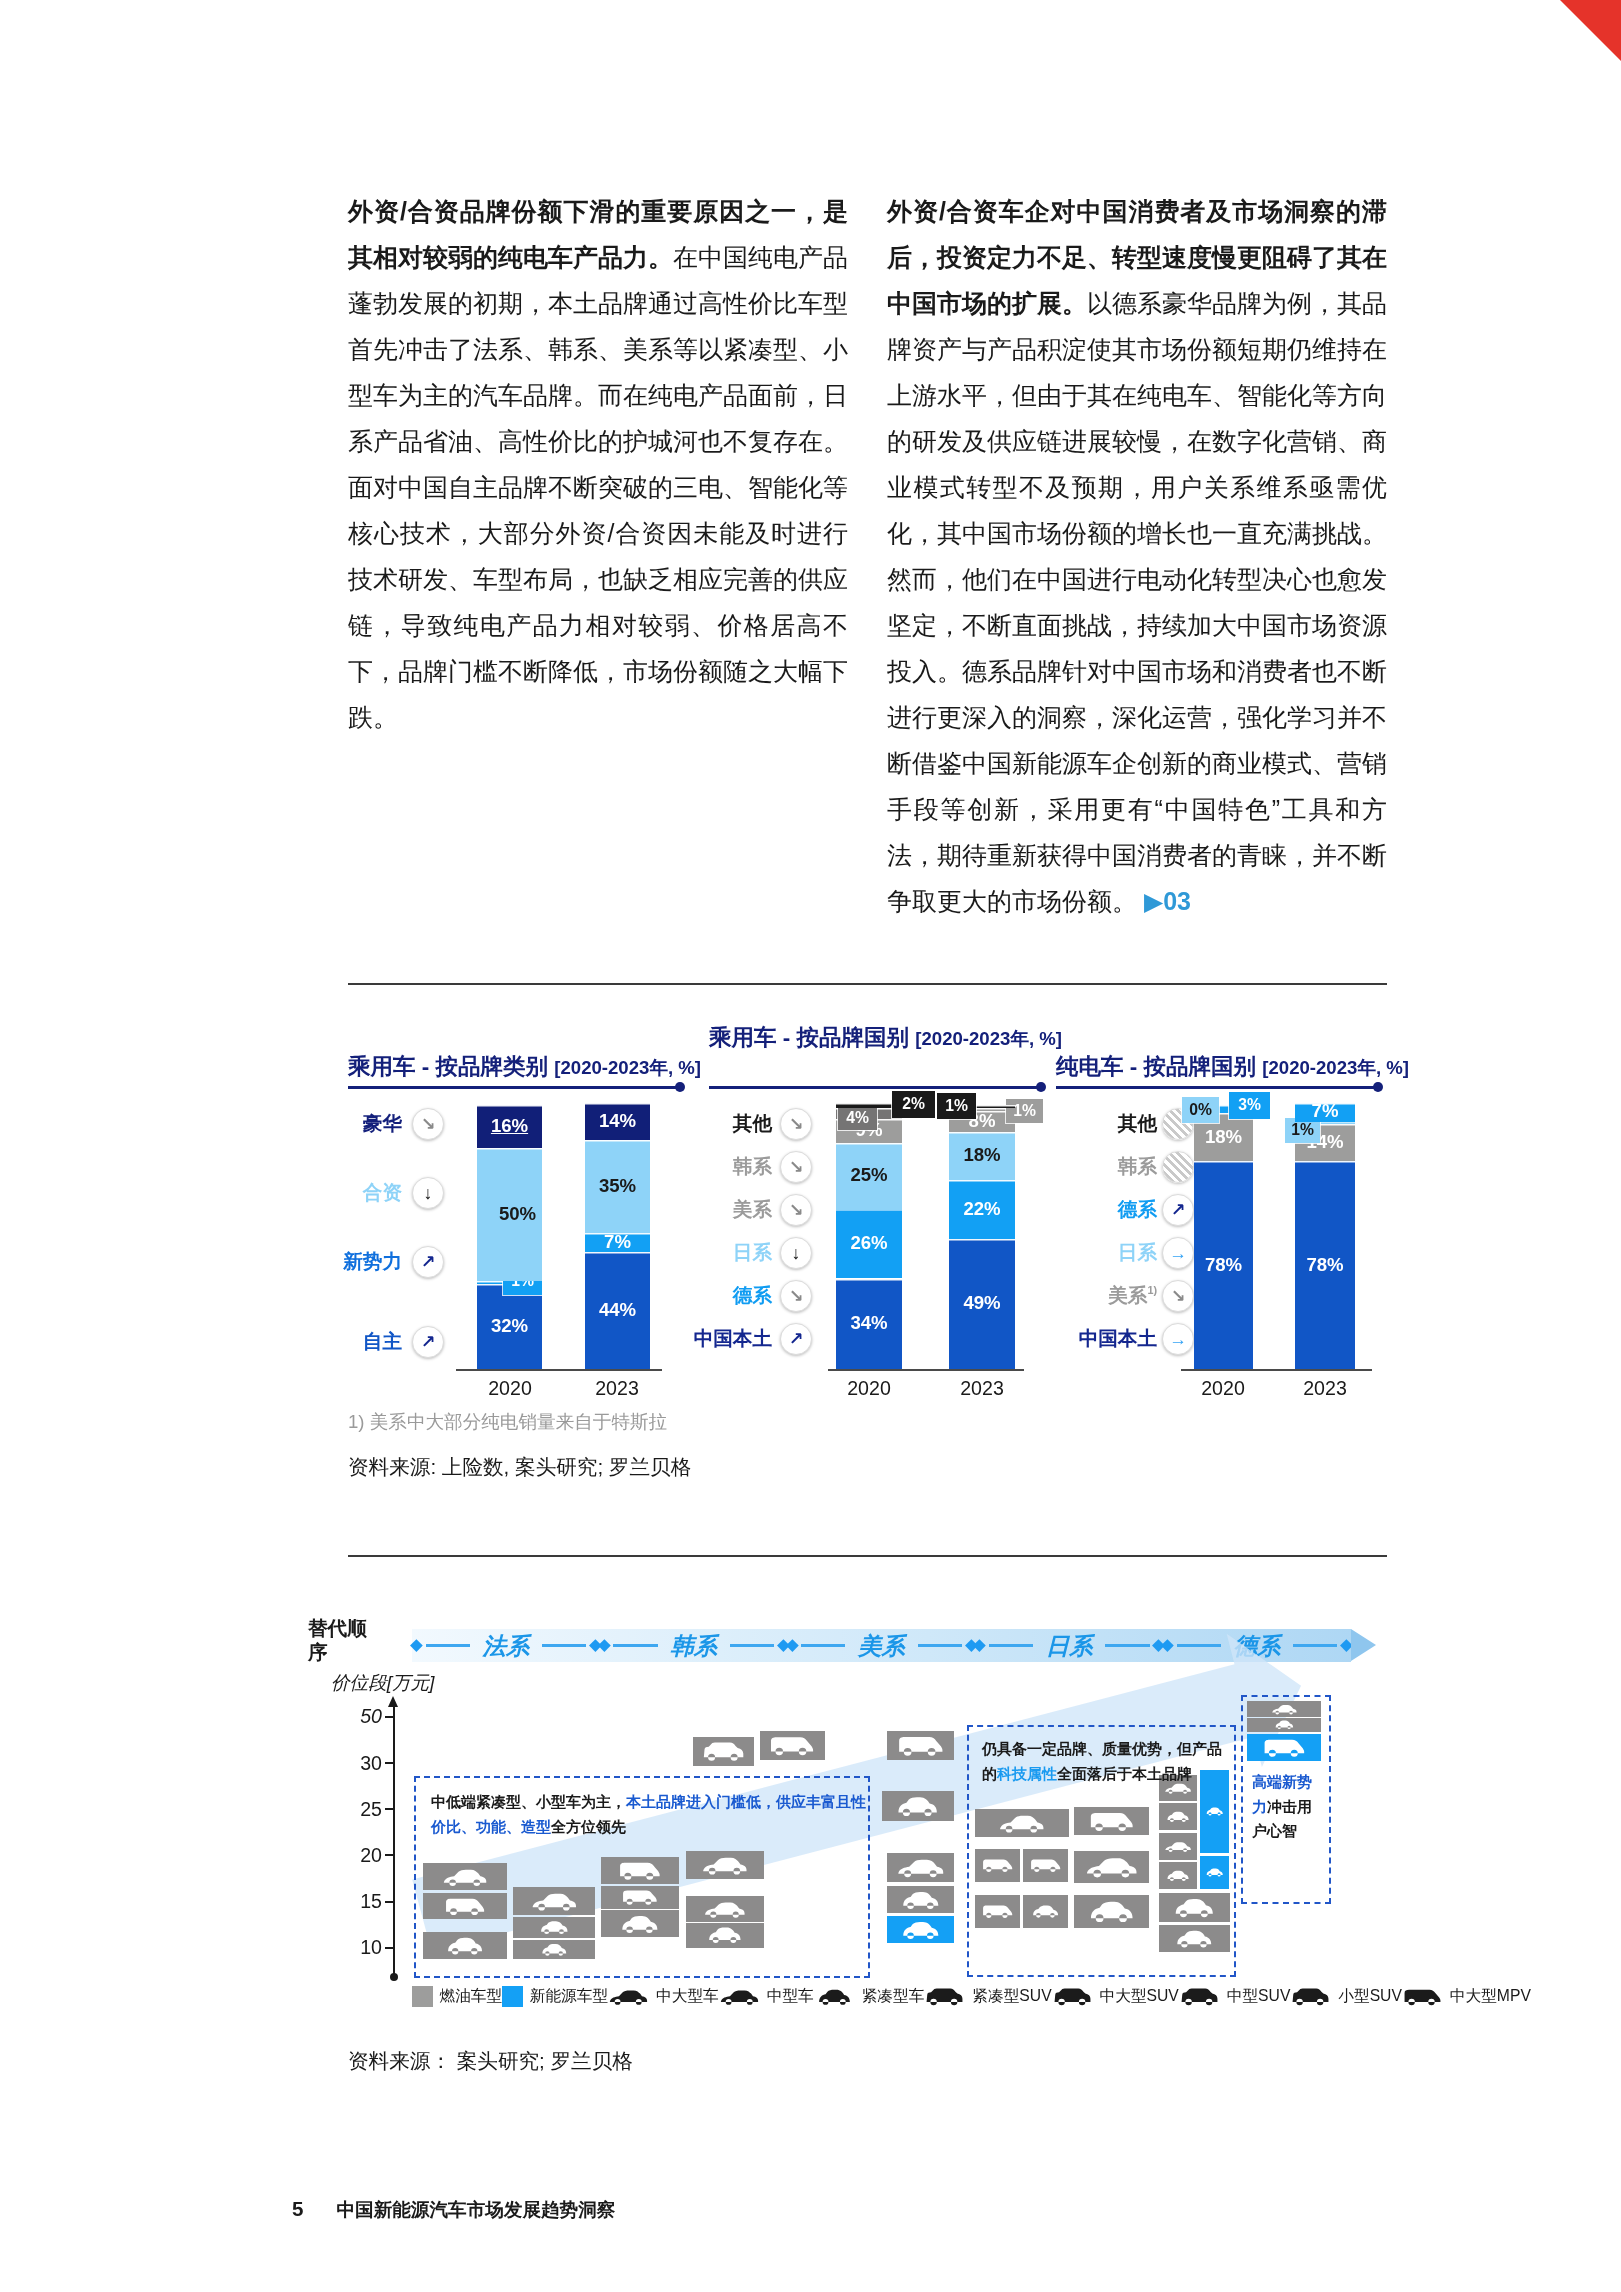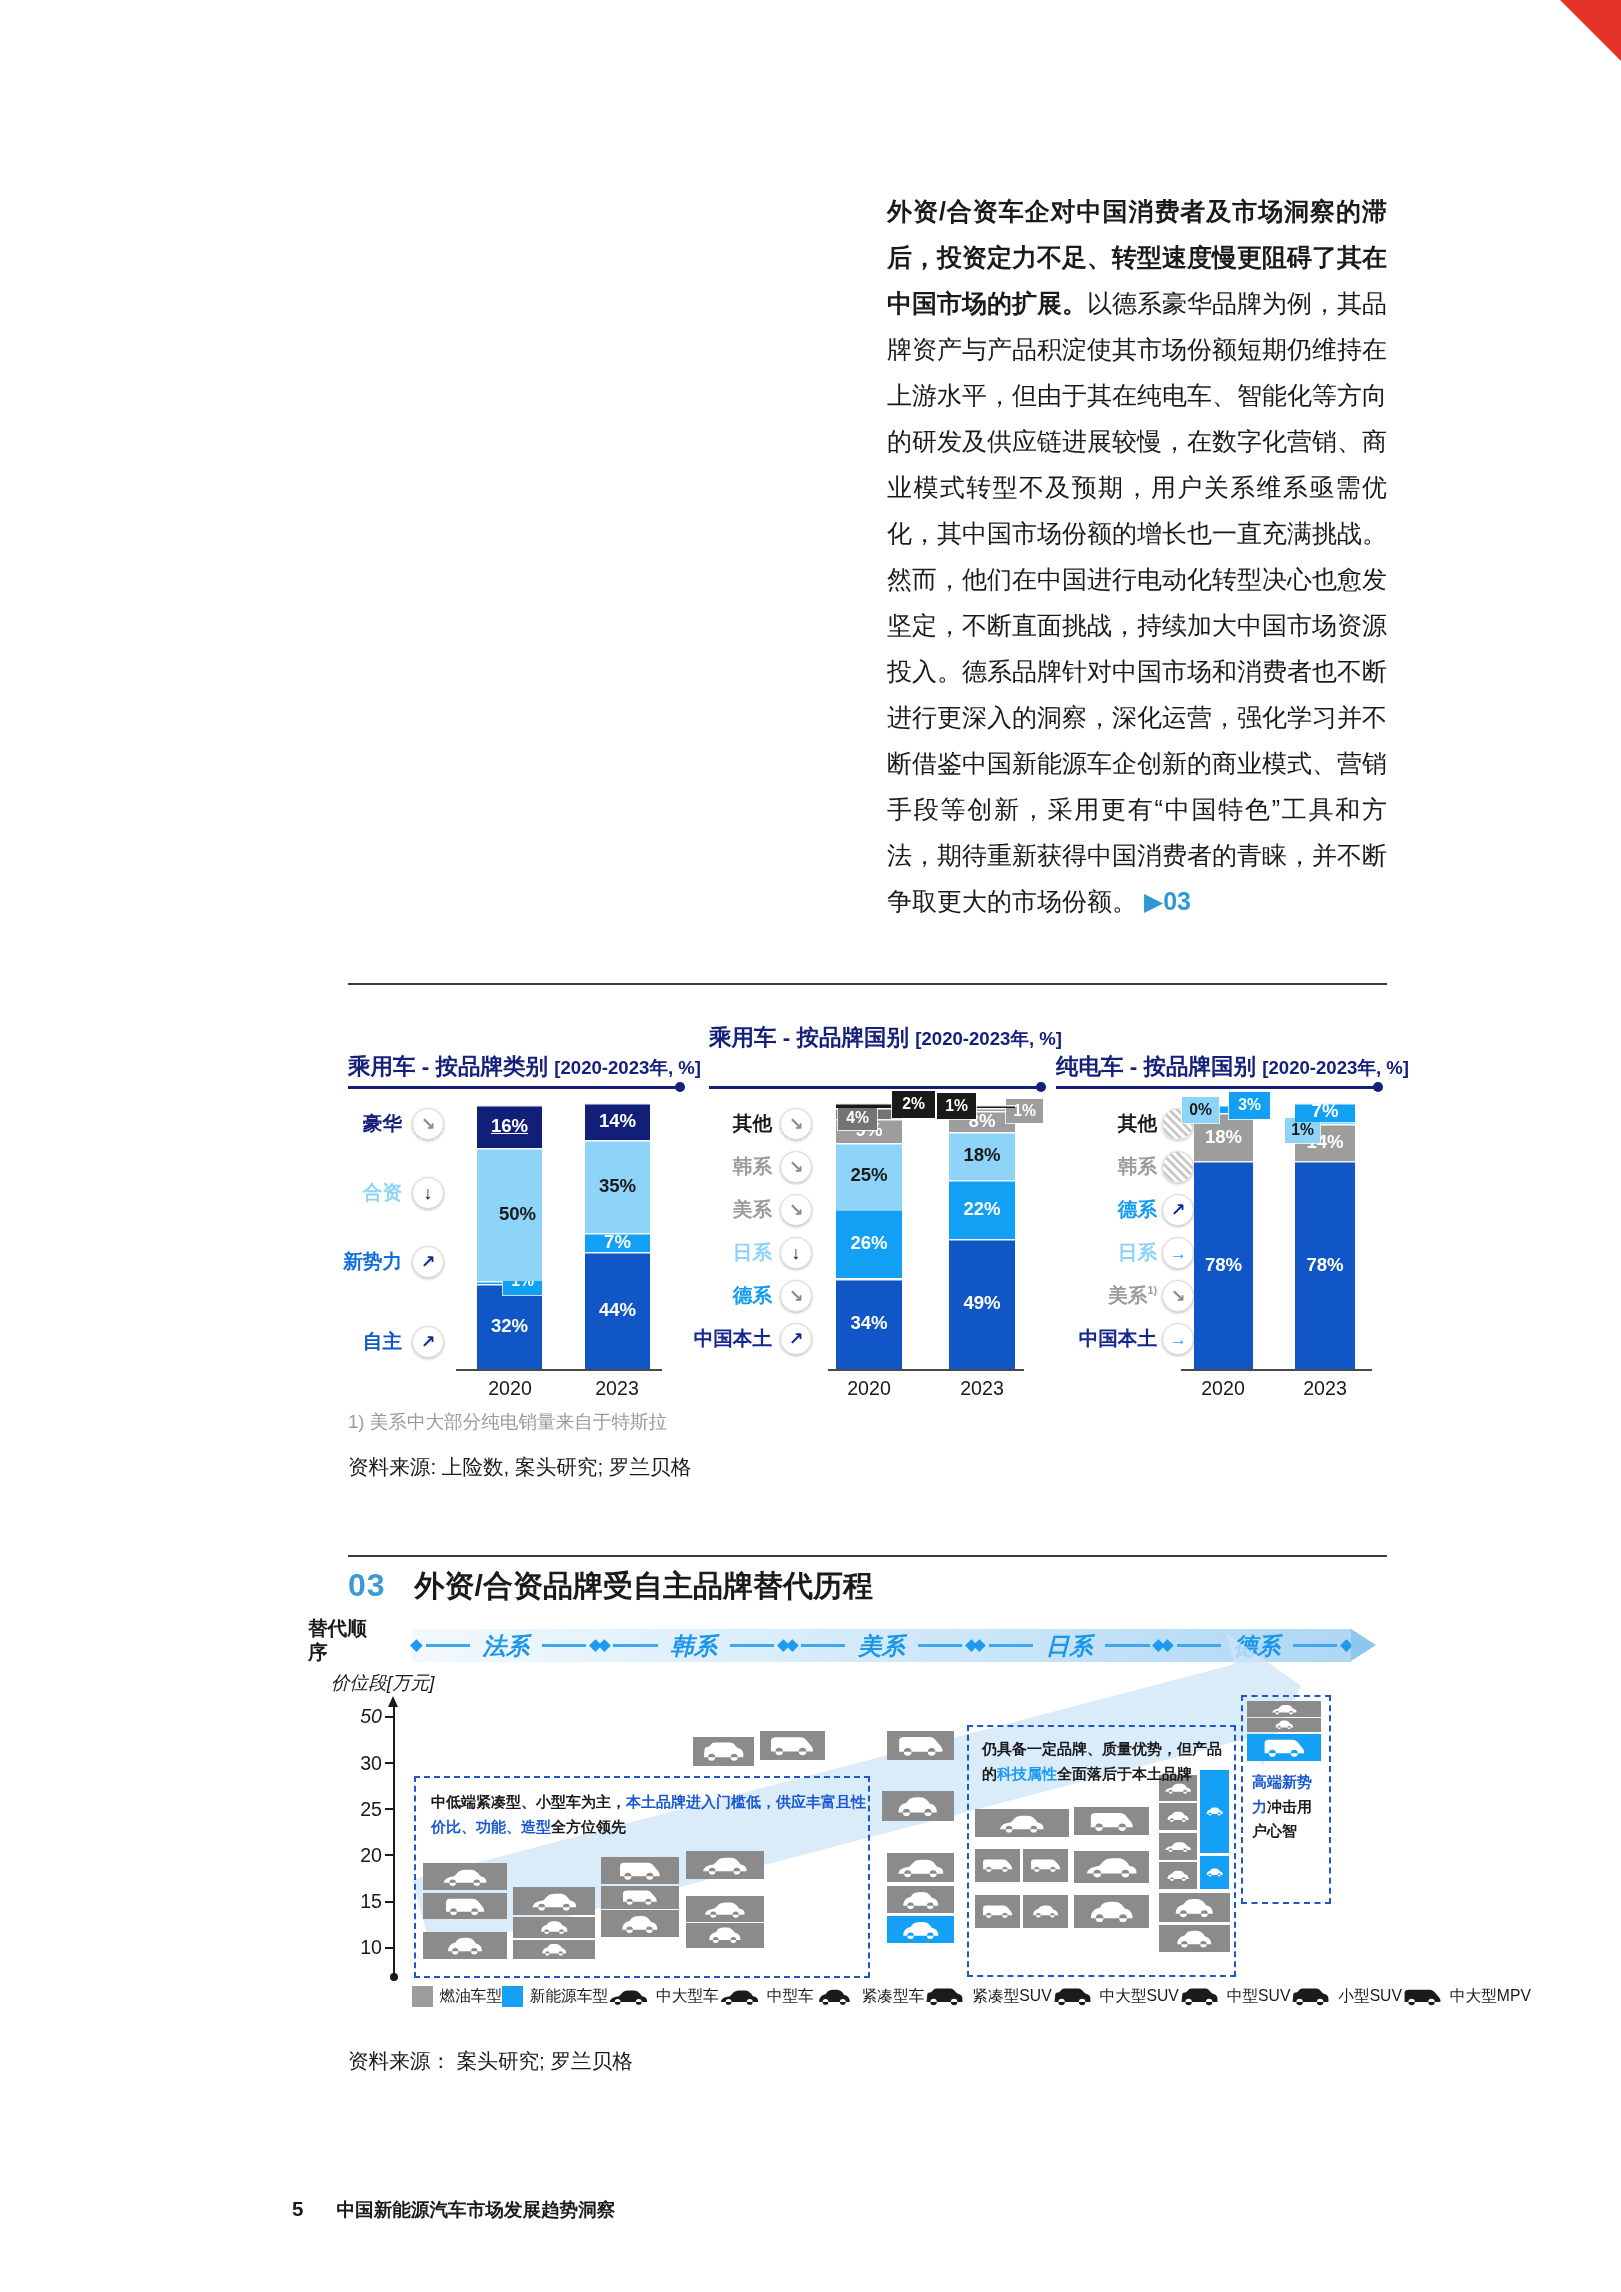--- a/index.html
+++ b/index.html
@@ -69,20 +69,21 @@
   .footer .ttl{font-size:18.6px;font-weight:bold;}
   sup{font-size:10.8px;}
 </style>
 </head>
 <body>
 
 <div class="page">
   <div class="red-corner"></div>
 
   <div class="col" id="col-left">
+      <p><span class="seg-b">外资/合资品牌份额下滑的重要原因之一，是其相对较弱的纯电车产品力。</span><span class="seg-n">在中国纯电产品蓬勃发展的初期，本土品牌通过高性价比车型首先冲击了法系、韩系、美系等以紧凑型、小型车为主的汽车品牌。而在纯电产品面前，日系产品省油、高性价比的护城河也不复存在。面对中国自主品牌不断突破的三电、智能化等核心技术，大部分外资/合资因未能及时进行技术研发、车型布局，也缺乏相应完善的供应链，导致纯电产品力相对较弱、价格居高不下，品牌门槛不断降低，市场份额随之大幅下跌。</span></p>
     </div>
   <div class="col" id="col-right">
       <p><span class="seg-b">外资/合资车企对中国消费者及市场洞察的滞后，投资定力不足、转型速度慢更阻碍了其在中国市场的扩展。</span><span class="seg-n">以德系豪华品牌为例，其品牌资产与产品积淀使其市场份额短期仍维持在上游水平，但由于其在纯电车、智能化等方向的研发及供应链进展较慢，在数字化营销、商业模式转型不及预期，用户关系维系亟需优化，其中国市场份额的增长也一直充满挑战。然而，他们在中国进行电动化转型决心也愈发坚定，不断直面挑战，持续加大中国市场资源投入。德系品牌针对中国市场和消费者也不断进行更深入的洞察，深化运营，强化学习并不断借鉴中国新能源车企创新的商业模式、营销手段等创新，采用更有“中国特色”工具和方法，期待重新获得中国消费者的青睐，并不断争取更大的市场份额。 </span><span class="seg-ref">▶03</span></p>
     </div>
 
   <div class="rule" style="top:983px;"></div>
   <div id="panels">
       <div class="p-sub" style="left: 348px; top: 1051px;"><span>乘用车 - 按品牌类别</span> <span class="rng">[2020-2023年, %]</span></div>
       <div class="p-underline" style="left: 348px; top: 1086px; width: 333px;">
         <div class="dot"></div>
@@ -189,24 +190,20 @@
       <div class="chip" style="left: 1285px; top: 1118px; width: 35px; height: 24.5px; background: rgb(142, 211, 248); color: rgb(26, 26, 26);">1%</div>
       <div class="bar-seg" style="left: 1295px; top: 1103px; width: 60px; height: 18.7px; background: rgb(18, 160, 244);"></div>
       <div class="seg-label" style="left: 1295px; top: 1100px; color: rgb(255, 255, 255); width: 60px;">7%</div>
       <div class="year-label" style="left: 1281px; top: 1377px; width: 88px;">2023</div>
       <div class="x-axis" style="left: 1181px; top: 1369px; width: 191px;"></div>
     </div>
   <div class="footnote" style="top:1409px;">1) 美系中大部分纯电销量来自于特斯拉</div>
   <div class="source" style="top:1453px;">资料来源: 上险数, 案头研究; 罗兰贝格</div>
 
   <div class="rule" style="top:1555px;"></div>
-  <div class="sec-head" style="top:1566px;">
-    <span class="sec-num">03</span>
-    <h2 class="sec-title">外资/合资品牌受自主品牌替代历程</h2>
-  </div>
   <div class="order-label">替代顺序</div>
   <div class="band" id="band">
       <div class="band-cell">
         <div class="band-diamond"></div>
         <div class="band-line"></div>
         <span class="band-label">法系</span>
         <div class="band-line"></div>
         <div class="band-diamond"></div>
       </div>
       <div class="band-cell">

